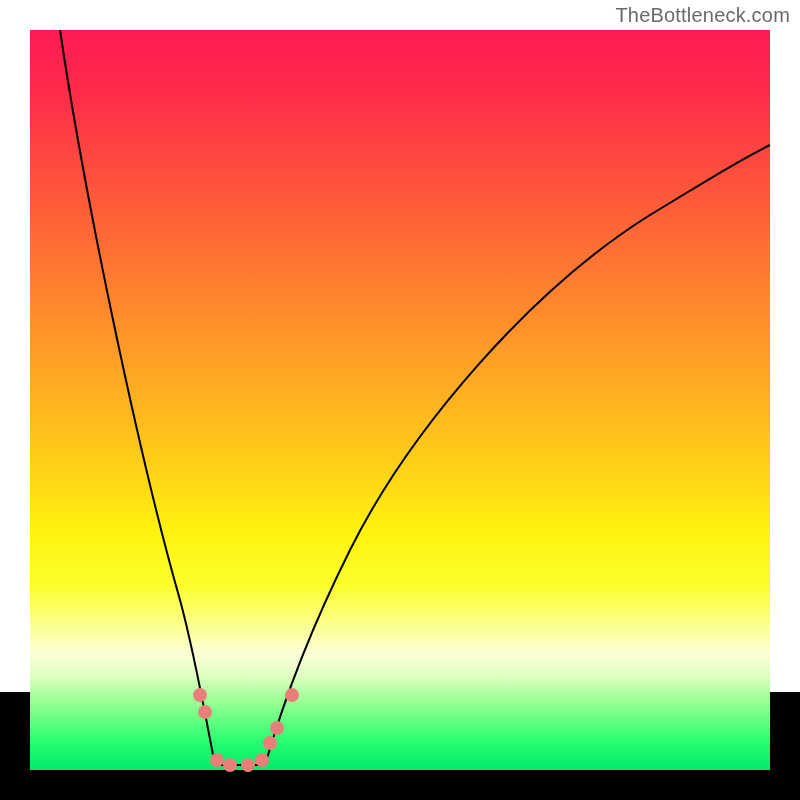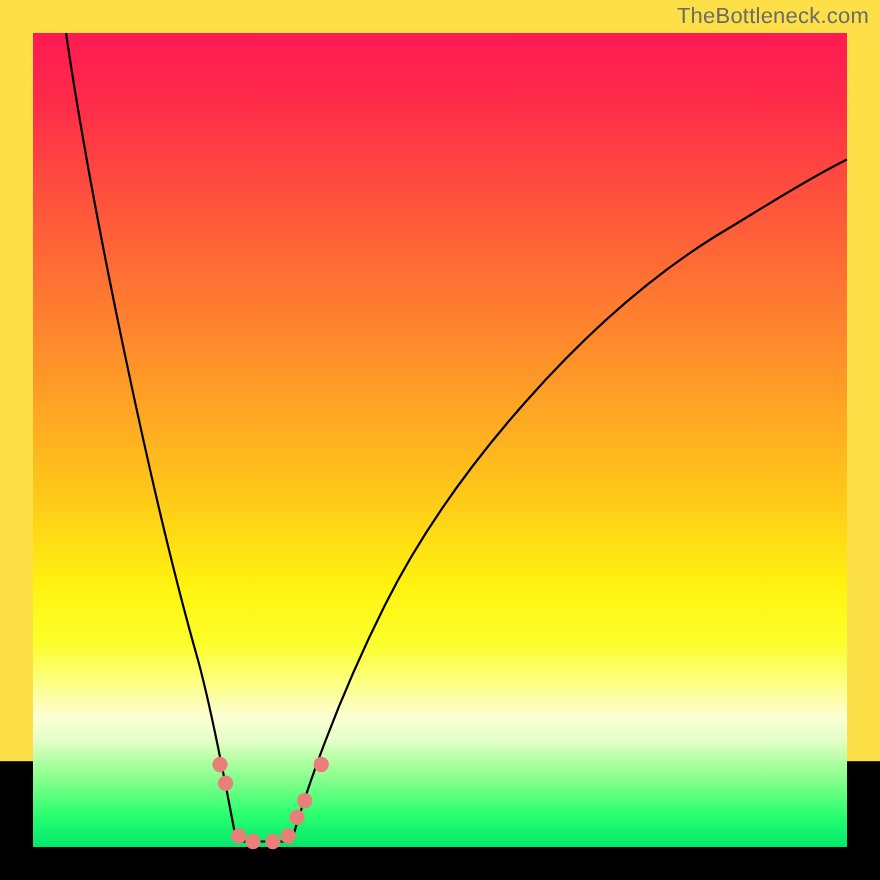--- a/index.html
+++ b/index.html
@@ -8,21 +8,21 @@
     width: 800px;
     height: 800px;
     background: #000;
     overflow: hidden;
     font-family: Arial, Helvetica, sans-serif;
   }
   .frame {
     position: relative;
     width: 800px;
     height: 692px;
-    background: #fde047;
+    background: #ffffff;
   }
   .plot-area {
     position: absolute;
     left: 30px;
     top: 30px;
     width: 740px;
     height: 740px;
     
     background: linear-gradient(
       to bottom,

